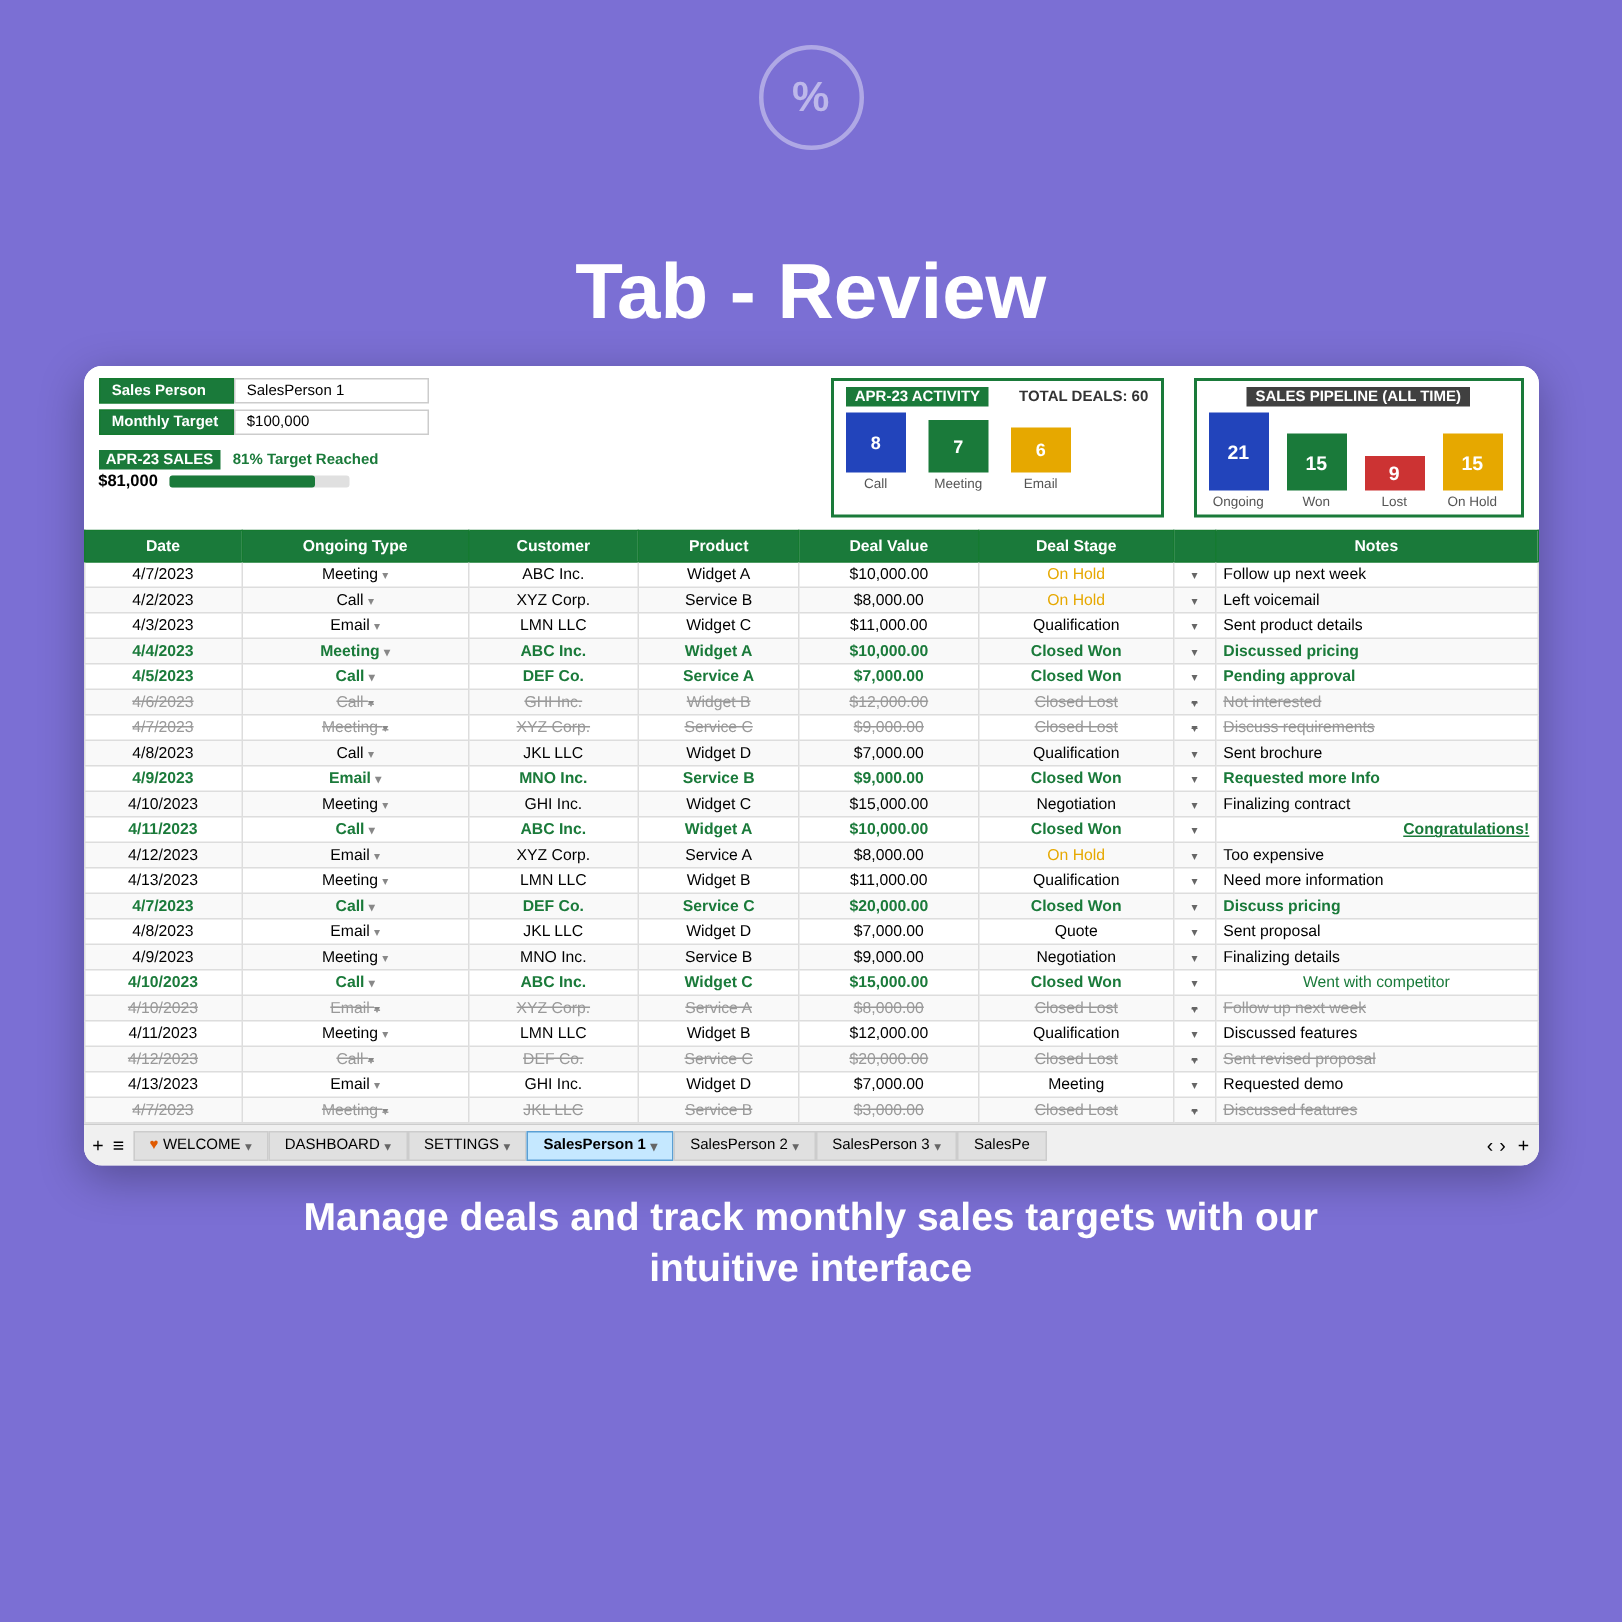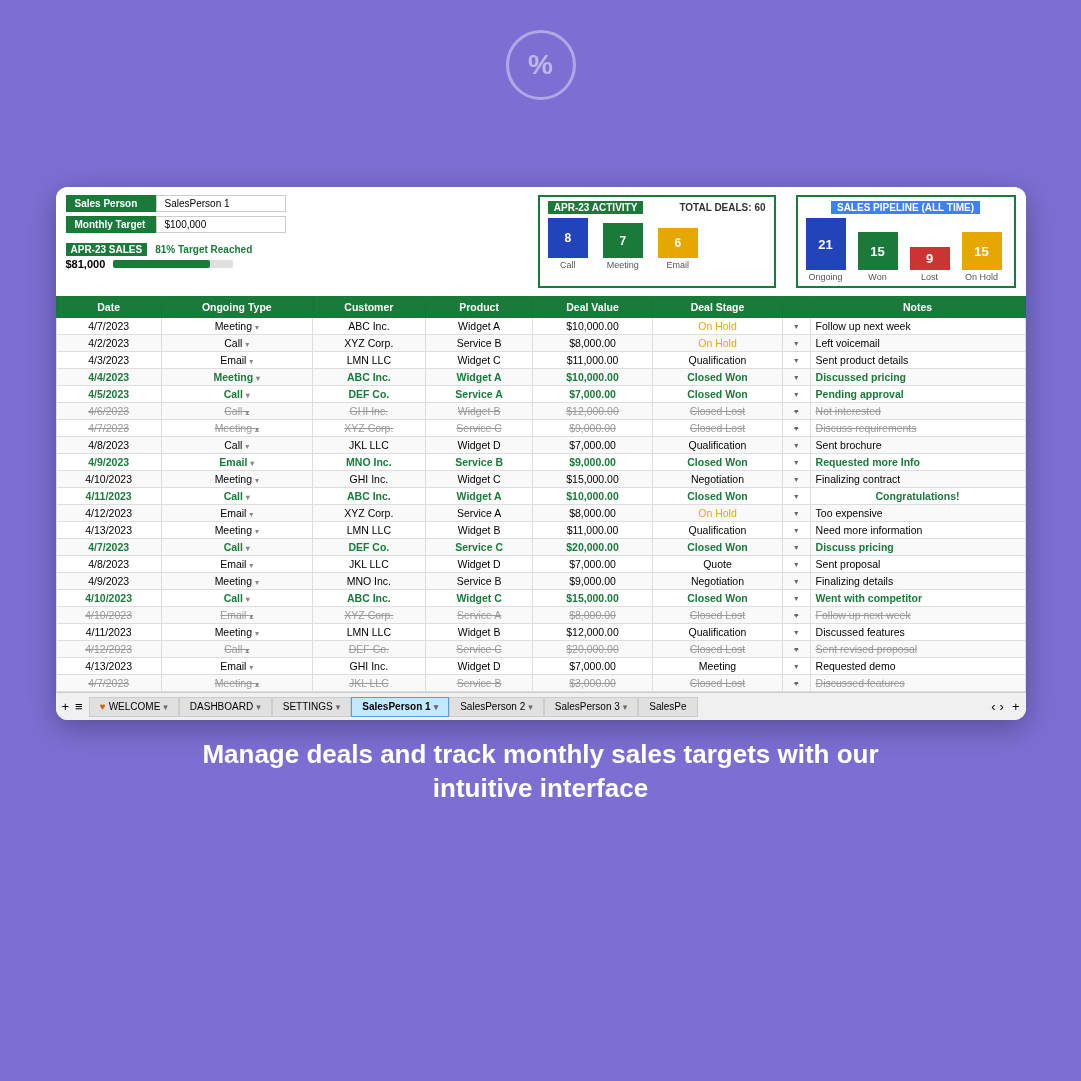--- a/index.html
+++ b/index.html
@@ -72,21 +72,21 @@
       border: 2px solid #1a7a3a;
       background: white;
       padding: 4px 8px;
       display: flex;
       flex-direction: column;
       align-items: flex-start;
       min-width: 220px;
     }
     .activity-header {
       display: flex;
-      gap: 36px;
+      gap: 20px;
       align-items: center;
       width: 100%;
       margin-bottom: 4px;
     }
     .activity-title {
       background: #1a7a3a;
       color: white;
       font-weight: bold;
       font-size: 10px;
       padding: 1px 6px;
@@ -243,20 +243,21 @@
       width: 130px;
     }
   </style>
 </head>
 <body>
 
 <div class="badge-icon">%</div>
 
 <h1 class="main-title">
   <br>
+  <span>Tab - Review</span>
 </h1>
 
 <div class="spreadsheet-wrapper">
 
   <div class="top-info">
 
     <div class="info-left">
       <div class="info-row">
         <div class="info-cell-label">Sales Person</div>
         <div class="info-cell-value">SalesPerson 1</div>
@@ -294,21 +295,21 @@
           <span class="bar-label">Meeting</span>
         </div>
         <div class="bar-group">
           <div class="bar-box" style="background:#e6a800; width:40px; height:30px;">6</div>
           <span class="bar-label">Email</span>
         </div>
       </div>
     </div>
 
     <div class="pipeline-block" style="margin-left:10px;">
-      <div style="align-self:center; background:#3b82f6; color:white; font-weight:bold; font-size:10px; padding:1px 6px; margin-bottom:4px;">SALES PIPELINE (ALL TIME)</div>
+      <div style="align-self:center; background:#404040; color:white; font-weight:bold; font-size:10px; padding:1px 6px; margin-bottom:4px;">SALES PIPELINE (ALL TIME)</div>
       <div class="pipeline-bars">
         <div class="bar-group">
           <div class="bar-box" style="background:#2244bb; width:40px; height:52px; font-size:13px;">21</div>
           <span class="bar-label">Ongoing</span>
         </div>
         <div class="bar-group">
           <div class="bar-box" style="background:#1a7a3a; width:40px; height:38px; font-size:13px;">15</div>
           <span class="bar-label">Won</span>
         </div>
         <div class="bar-group">
@@ -440,21 +441,21 @@
       <td style="text-align:left;margin-top:32px; ">Finalizing contract</td>
     </tr>
           <tr>
       <td style="color:#1a7a3a; font-weight:bold;">4/11/2023</td>
       <td style="color:#1a7a3a; font-weight:bold;">Call <span style="font-size:8px; color:#888;">▾</span></td>
       <td style="color:#1a7a3a; font-weight:bold;">ABC Inc.</td>
       <td style="color:#1a7a3a; font-weight:bold;">Widget A</td>
       <td style="color:#1a7a3a; font-weight:bold;">$10,000.00</td>
       <td style="color:#1a7a3a; font-weight:bold;">Closed Won</td>
       <td style="font-size:8px; color:#666; cursor:pointer;">▾</td>
-      <td style="text-align:center; color:#1a7a3a; font-weight:bold;">Congratulations!</td>
+      <td style="text-align:right; color:#1a7a3a; font-weight:bold;text-decoration:underline;">Congratulations!</td>
     </tr>
           <tr>
       <td style="">4/12/2023</td>
       <td style="">Email <span style="font-size:8px; color:#888;">▾</span></td>
       <td style="">XYZ Corp.</td>
       <td style="">Service A</td>
       <td style="">$8,000.00</td>
       <td style="color:#e6a800;">On Hold</td>
       <td style="font-size:8px; color:#666; cursor:pointer;">▾</td>
       <td style="text-align:left;margin-left:48px; ">Too expensive</td>
@@ -500,21 +501,21 @@
       <td style="text-align:left; ">Finalizing details</td>
     </tr>
           <tr>
       <td style="color:#1a7a3a; font-weight:bold;">4/10/2023</td>
       <td style="color:#1a7a3a; font-weight:bold;">Call <span style="font-size:8px; color:#888;">▾</span></td>
       <td style="color:#1a7a3a; font-weight:bold;">ABC Inc.</td>
       <td style="color:#1a7a3a; font-weight:bold;">Widget C</td>
       <td style="color:#1a7a3a; font-weight:bold;">$15,000.00</td>
       <td style="color:#1a7a3a; font-weight:bold;">Closed Won</td>
       <td style="font-size:8px; color:#666; cursor:pointer;">▾</td>
-      <td style="text-align:left; color:#1a7a3a; font-weight:bold;margin-left:23px;">Went with competitor</td>
+      <td style="text-align:center; color:#1a7a3a; font-weight:normal;margin-left:23px;">Went with competitor</td>
     </tr>
           <tr class="row-strikethrough">
       <td style="text-decoration:line-through; color:#999;">4/10/2023</td>
       <td style="text-decoration:line-through; color:#999;">Email <span style="font-size:8px; color:#888;">▾</span></td>
       <td style="text-decoration:line-through; color:#999;">XYZ Corp.</td>
       <td style="text-decoration:line-through; color:#999;">Service A</td>
       <td style="text-decoration:line-through; color:#999;">$8,000.00</td>
       <td style="text-decoration:line-through; color:#999;">Closed Lost</td>
       <td style="font-size:8px; color:#666; cursor:pointer;">▾</td>
       <td style="text-align:left; text-decoration:line-through; color:#999;">Follow up next week</td>

